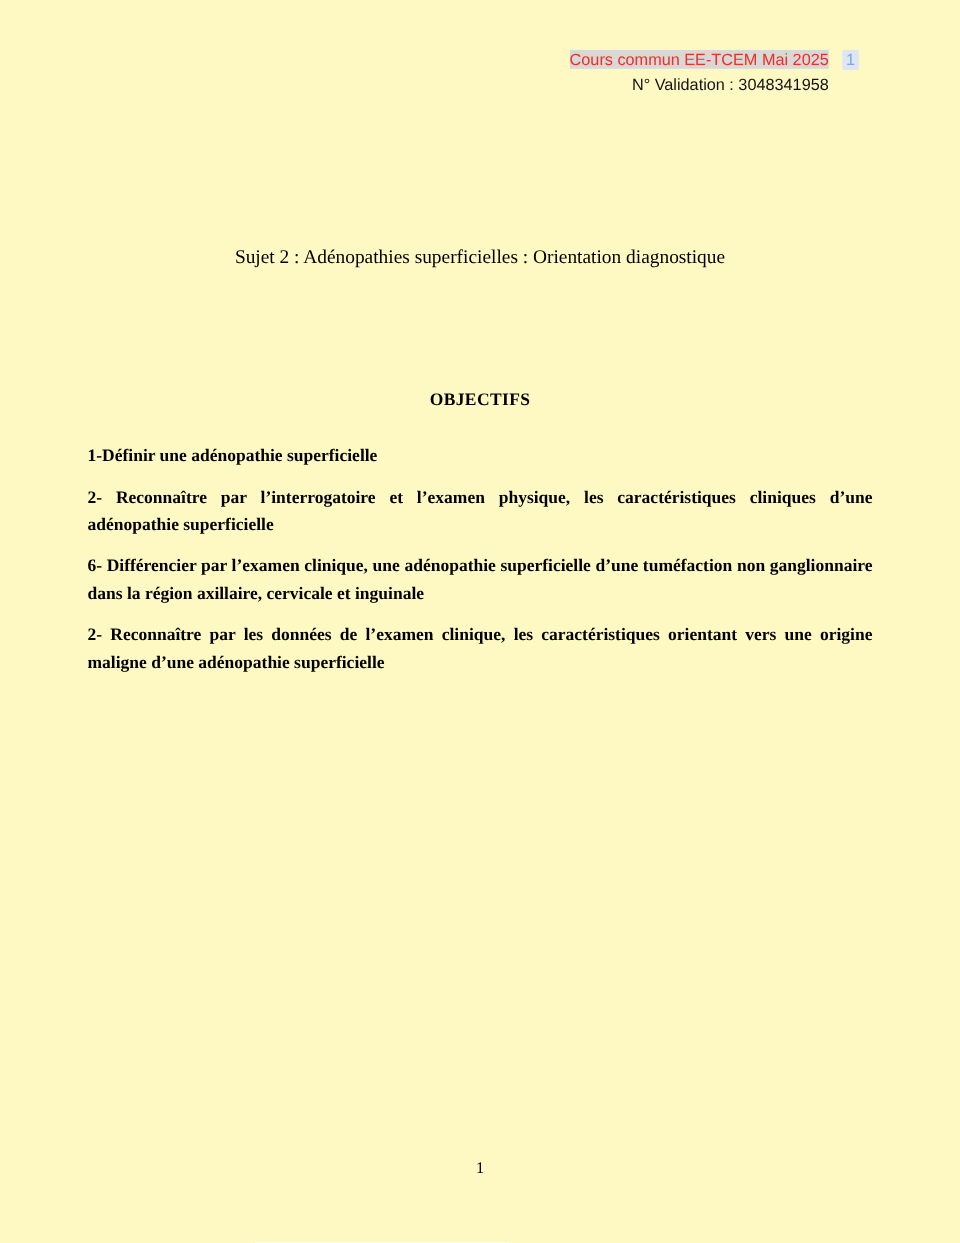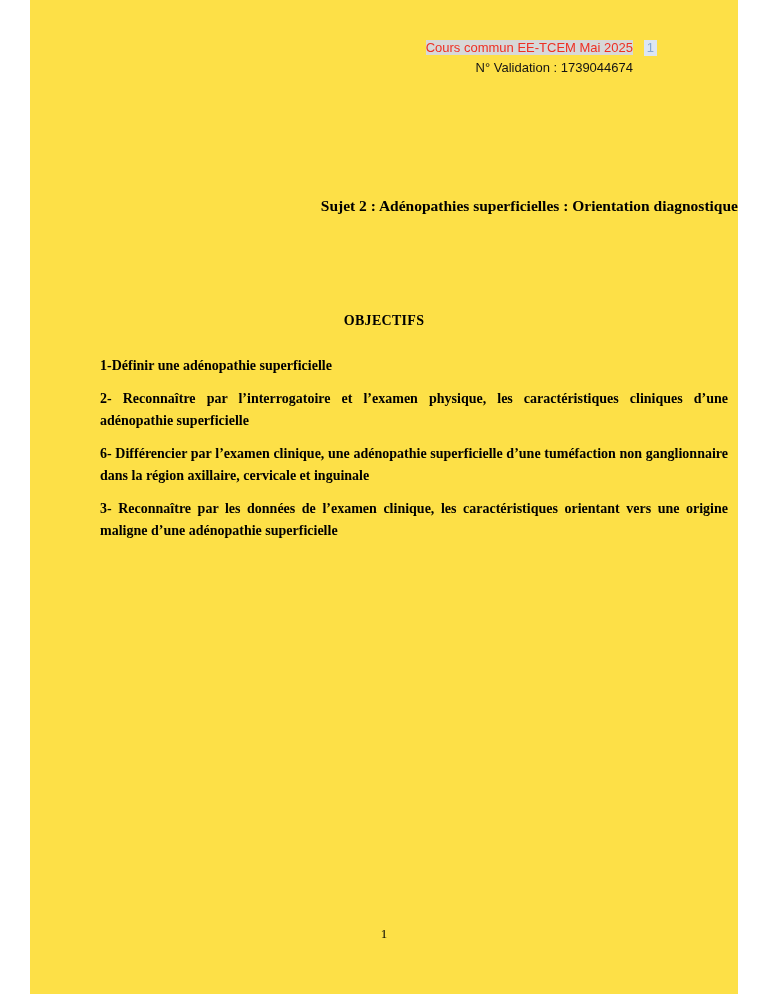--- a/index.html
+++ b/index.html
@@ -1,21 +1,21 @@
 <!DOCTYPE html>
 <html><head>
 <meta charset="utf-8">
 <style>
   * { margin:0; padding:0; box-sizing:border-box; }
   html, body { background:#ffffff; }
   .page {
     position:relative;
-    width:708px; height:994px;
+    width:768px; height:994px;
     margin:0 auto;
-    background:#fde047;
+    background:#fef9c3;
     color:#000;
     font-family:"Liberation Serif", serif;
     overflow:hidden;
   }
   .doc-header {
     position:absolute;
     top:38px; right:105px;
     text-align:right;
     font-family:"Liberation Sans", sans-serif;
     font-size:13px;
@@ -30,23 +30,23 @@
     top:2px; right:-24px;
     color:#84a7d3;
     background:#dce6f4;
     font-size:13px;
     line-height:16px;
     padding:0 3px;
   }
   .doc-title {
     position:absolute;
     top:197px; left:0; width:100%;
-    text-align:right;
+    text-align:center;
     font-size:15.5px;
-    font-weight:bold;
+    font-weight:normal;
   }
   .objectives-heading {
     position:absolute;
     top:313px; left:0; width:100%;
     text-align:center;
     font-size:14px;
     font-weight:bold;
     letter-spacing:0.3px;
   }
   .objectives {
@@ -69,29 +69,29 @@
 </head>
 <body>
 
 <div class="page">
 
   <div class="doc-header">
     <div class="header-line">
       <span class="hl red-text">Cours commun EE-TCEM Mai 2025</span>
       <span class="page-marker">1</span>
     </div>
-    <div class="header-line">N° Validation : 1739044674</div>
+    <div class="header-line">N° Validation : 3048341958</div>
   </div>
 
   <div class="doc-title">Sujet 2 : Adénopathies superficielles : Orientation diagnostique</div>
 
   <div class="objectives-heading">OBJECTIFS</div>
 
   <div class="objectives">
     <p class="objective">1-Définir une adénopathie superficielle</p>
     <p class="objective">2- Reconnaître par l’interrogatoire et l’examen physique, les caractéristiques cliniques d’une adénopathie superficielle</p>
     <p class="objective">6- Différencier par l’examen clinique, une adénopathie superficielle d’une tuméfaction non ganglionnaire dans la région axillaire, cervicale et inguinale</p>
-    <p class="objective">3- Reconnaître par les données de l’examen clinique, les caractéristiques orientant vers une origine maligne d’une adénopathie superficielle</p>
+    <p class="objective">2- Reconnaître par les données de l’examen clinique, les caractéristiques orientant vers une origine maligne d’une adénopathie superficielle</p>
   </div>
 
   <div class="page-number">1</div>
 
 </div>
 
 </body></html>

